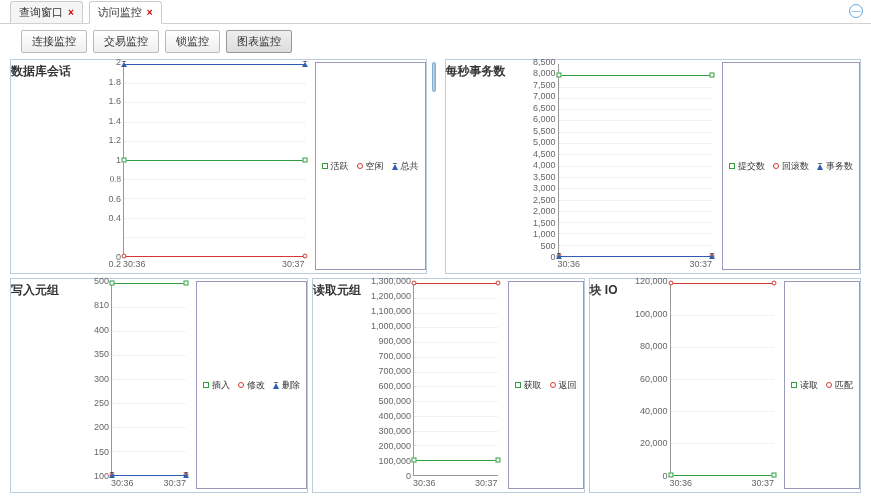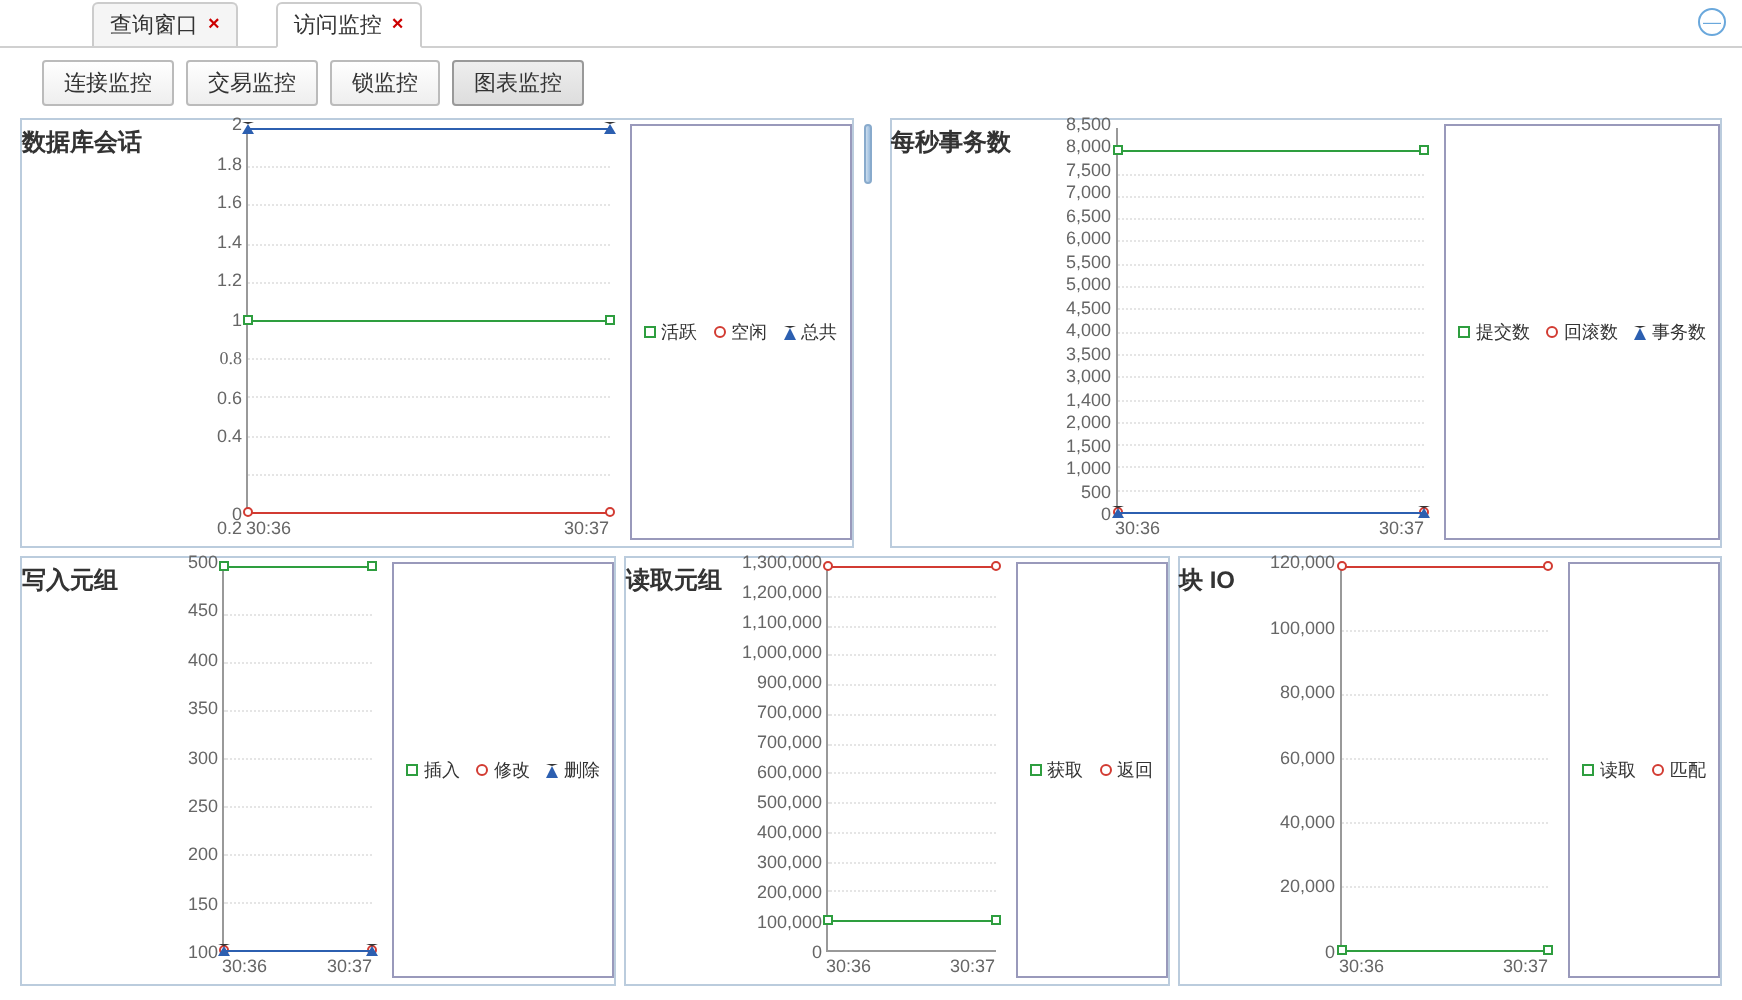--- a/index.html
+++ b/index.html
@@ -1,20 +1,20 @@
 <!DOCTYPE html>
 <html><head>
 <meta charset="utf-8">
 <style>
 * { box-sizing: border-box; margin: 0; padding: 0; }
 body { font-family: "Microsoft YaHei", Arial, sans-serif; font-size: 11px; background: #fff; color: #333; }
 .page { width: 871px; height: 500px; position: relative; }
 
 .topbar { height: 24px; display: flex; align-items: center; border-bottom: 1px solid #d0d0d0; position: relative; padding-left: 10px; }
-.tabs { display: flex; gap: 17px; margin-left: 36px; }
+.tabs { display: flex; gap: 4px; }
 .tab { border: 1px solid #ccc; border-bottom: none; padding: 3px 8px; font-size: 11px; background: #f5f5f5; cursor: pointer; display: flex; align-items: center; gap: 5px; border-radius: 3px 3px 0 0; margin-right: 2px; }
 .tab.active { background: #fff; border-bottom: 1px solid #fff; margin-bottom: -1px; }
 .tab-close { color: #c00; font-weight: bold; font-size: 10px; }
 .minimize { position: absolute; right: 8px; top: 4px; width: 14px; height: 14px; border: 1px solid #6aa8dc; border-radius: 50%; display: flex; align-items: center; justify-content: center; color: #6aa8dc; font-size: 9px; cursor: pointer; }
 
 .subtabs { padding: 6px 21px; display: flex; gap: 6px; }
 .subtab { border: 1px solid #bbb; padding: 3px 10px; font-size: 11px; background: linear-gradient(#fff,#eee); cursor: pointer; border-radius: 2px; }
 .subtab.active { background: linear-gradient(#eee,#ddd); border-color: #999; }
 
 .panels { padding: 0 10px; }
@@ -139,21 +139,21 @@
     <div class="shandle" style="left:432px;top:62px"></div>
     <div class="panel panel-w2">
           <div class="ptitle">每秒事务数</div>
           <div class="plot">
             <div class="yaxis">
               <div class="ytick" style="top: 100%;">0</div>
               <div class="ytick" style="top: 94.1176%;">500</div>
               <div class="ytick" style="top: 88.2353%;">1,000</div>
               <div class="ytick" style="top: 82.3529%;">1,500</div>
               <div class="ytick" style="top: 76.4706%;">2,000</div>
-              <div class="ytick" style="top: 70.5882%;">1,400</div>
+              <div class="ytick" style="top: 70.5882%;">2,500</div>
               <div class="ytick" style="top: 64.7059%;">3,000</div>
               <div class="ytick" style="top: 58.8235%;">3,500</div>
               <div class="ytick" style="top: 52.9412%;">4,000</div>
               <div class="ytick" style="top: 47.0588%;">4,500</div>
               <div class="ytick" style="top: 41.1765%;">5,000</div>
               <div class="ytick" style="top: 35.2941%;">5,500</div>
               <div class="ytick" style="top: 29.4118%;">6,000</div>
               <div class="ytick" style="top: 23.5294%;">6,500</div>
               <div class="ytick" style="top: 17.6471%;">7,000</div>
               <div class="ytick" style="top: 11.7647%;">7,500</div>
@@ -213,21 +213,21 @@
           <div class="ptitle">写入元组</div>
           <div class="plot">
             <div class="yaxis">
               <div class="ytick" style="top: 100%;">100</div>
               <div class="ytick" style="top: 87.5%;">150</div>
               <div class="ytick" style="top: 75%;">200</div>
               <div class="ytick" style="top: 62.5%;">250</div>
               <div class="ytick" style="top: 50%;">300</div>
               <div class="ytick" style="top: 37.5%;">350</div>
               <div class="ytick" style="top: 25%;">400</div>
-              <div class="ytick" style="top: 12.5%;">450</div>
+              <div class="ytick" style="top: 12.5%;">810</div>
               <div class="ytick" style="top: 0%;">500</div>
             </div>
             <div class="plotarea">
               <div class="grid" style="top: 87.5%;"></div>
               <div class="grid" style="top: 75%;"></div>
               <div class="grid" style="top: 62.5%;"></div>
               <div class="grid" style="top: 50%;"></div>
               <div class="grid" style="top: 37.5%;"></div>
               <div class="grid" style="top: 25%;"></div>
               <div class="grid" style="top: 12.5%;"></div>

